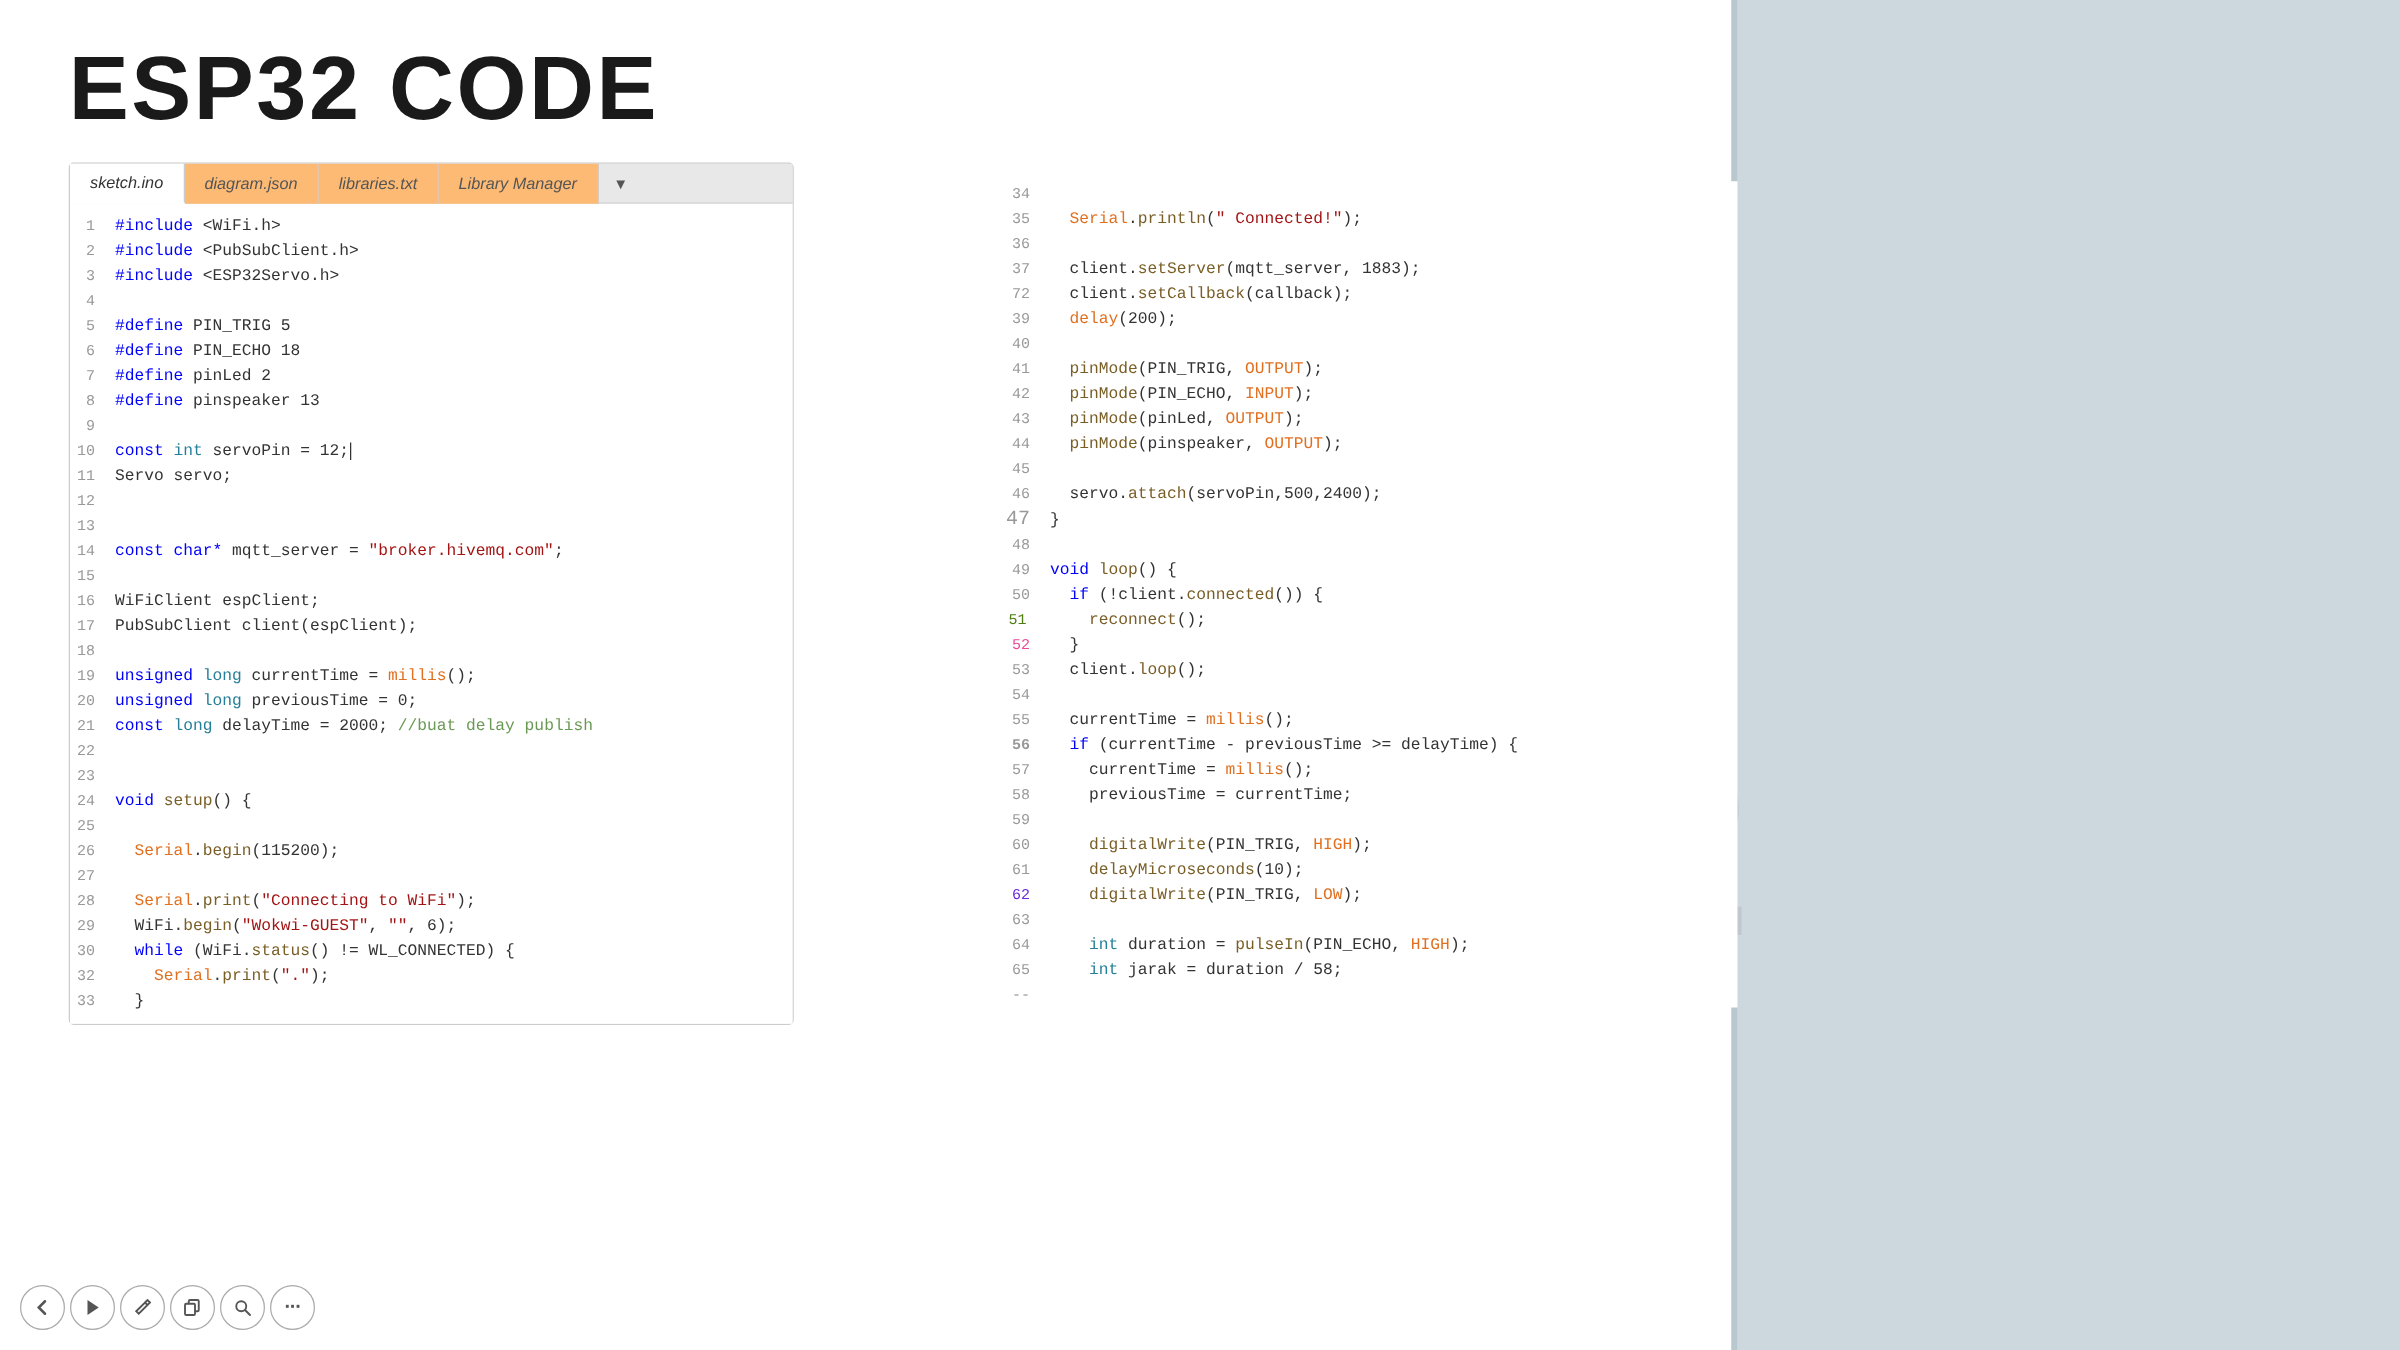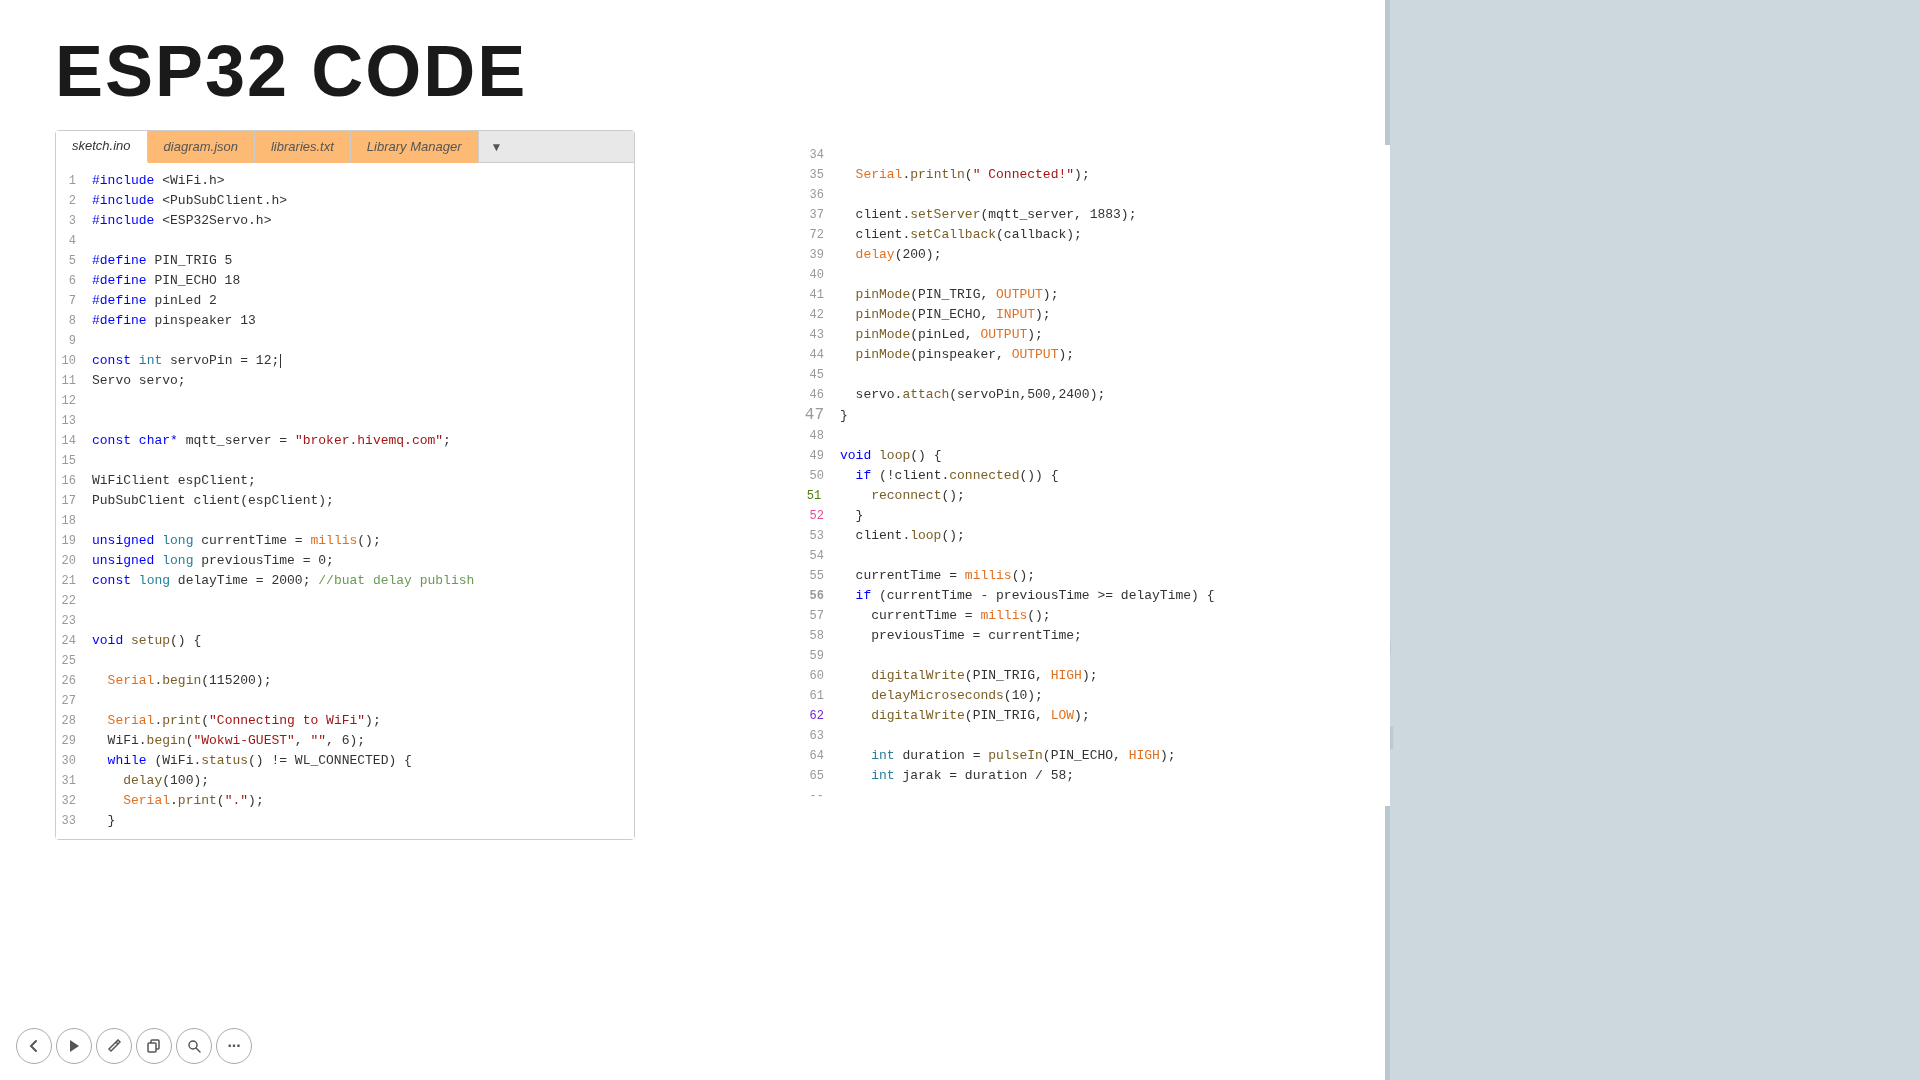--- a/index.html
+++ b/index.html
@@ -388,24 +388,20 @@
       <div class="code-line">
         <span class="line-num">29</span>
         <span class="line-content">  WiFi.<span class="fn">begin</span>(<span class="str">"Wokwi-GUEST"</span>, <span class="str">""</span>, 6);</span>
       </div>
 
       <div class="code-line">
         <span class="line-num">30</span>
         <span class="line-content">  <span class="kw">while</span> (WiFi.<span class="fn">status</span>() != WL_CONNECTED) {</span>
       </div>
 
-      <div class="code-line">
-        <span class="line-num">31</span>
-        <span class="line-content">    <span class="fn">delay</span>(100);</span>
-      </div>
 
       <div class="code-line">
         <span class="line-num">32</span>
         <span class="line-content">    <span class="orange">Serial</span>.<span class="fn">print</span>(<span class="str">"."</span>);</span>
       </div>
 
       <div class="code-line">
         <span class="line-num">33</span>
         <span class="line-content">  }</span>
       </div>

